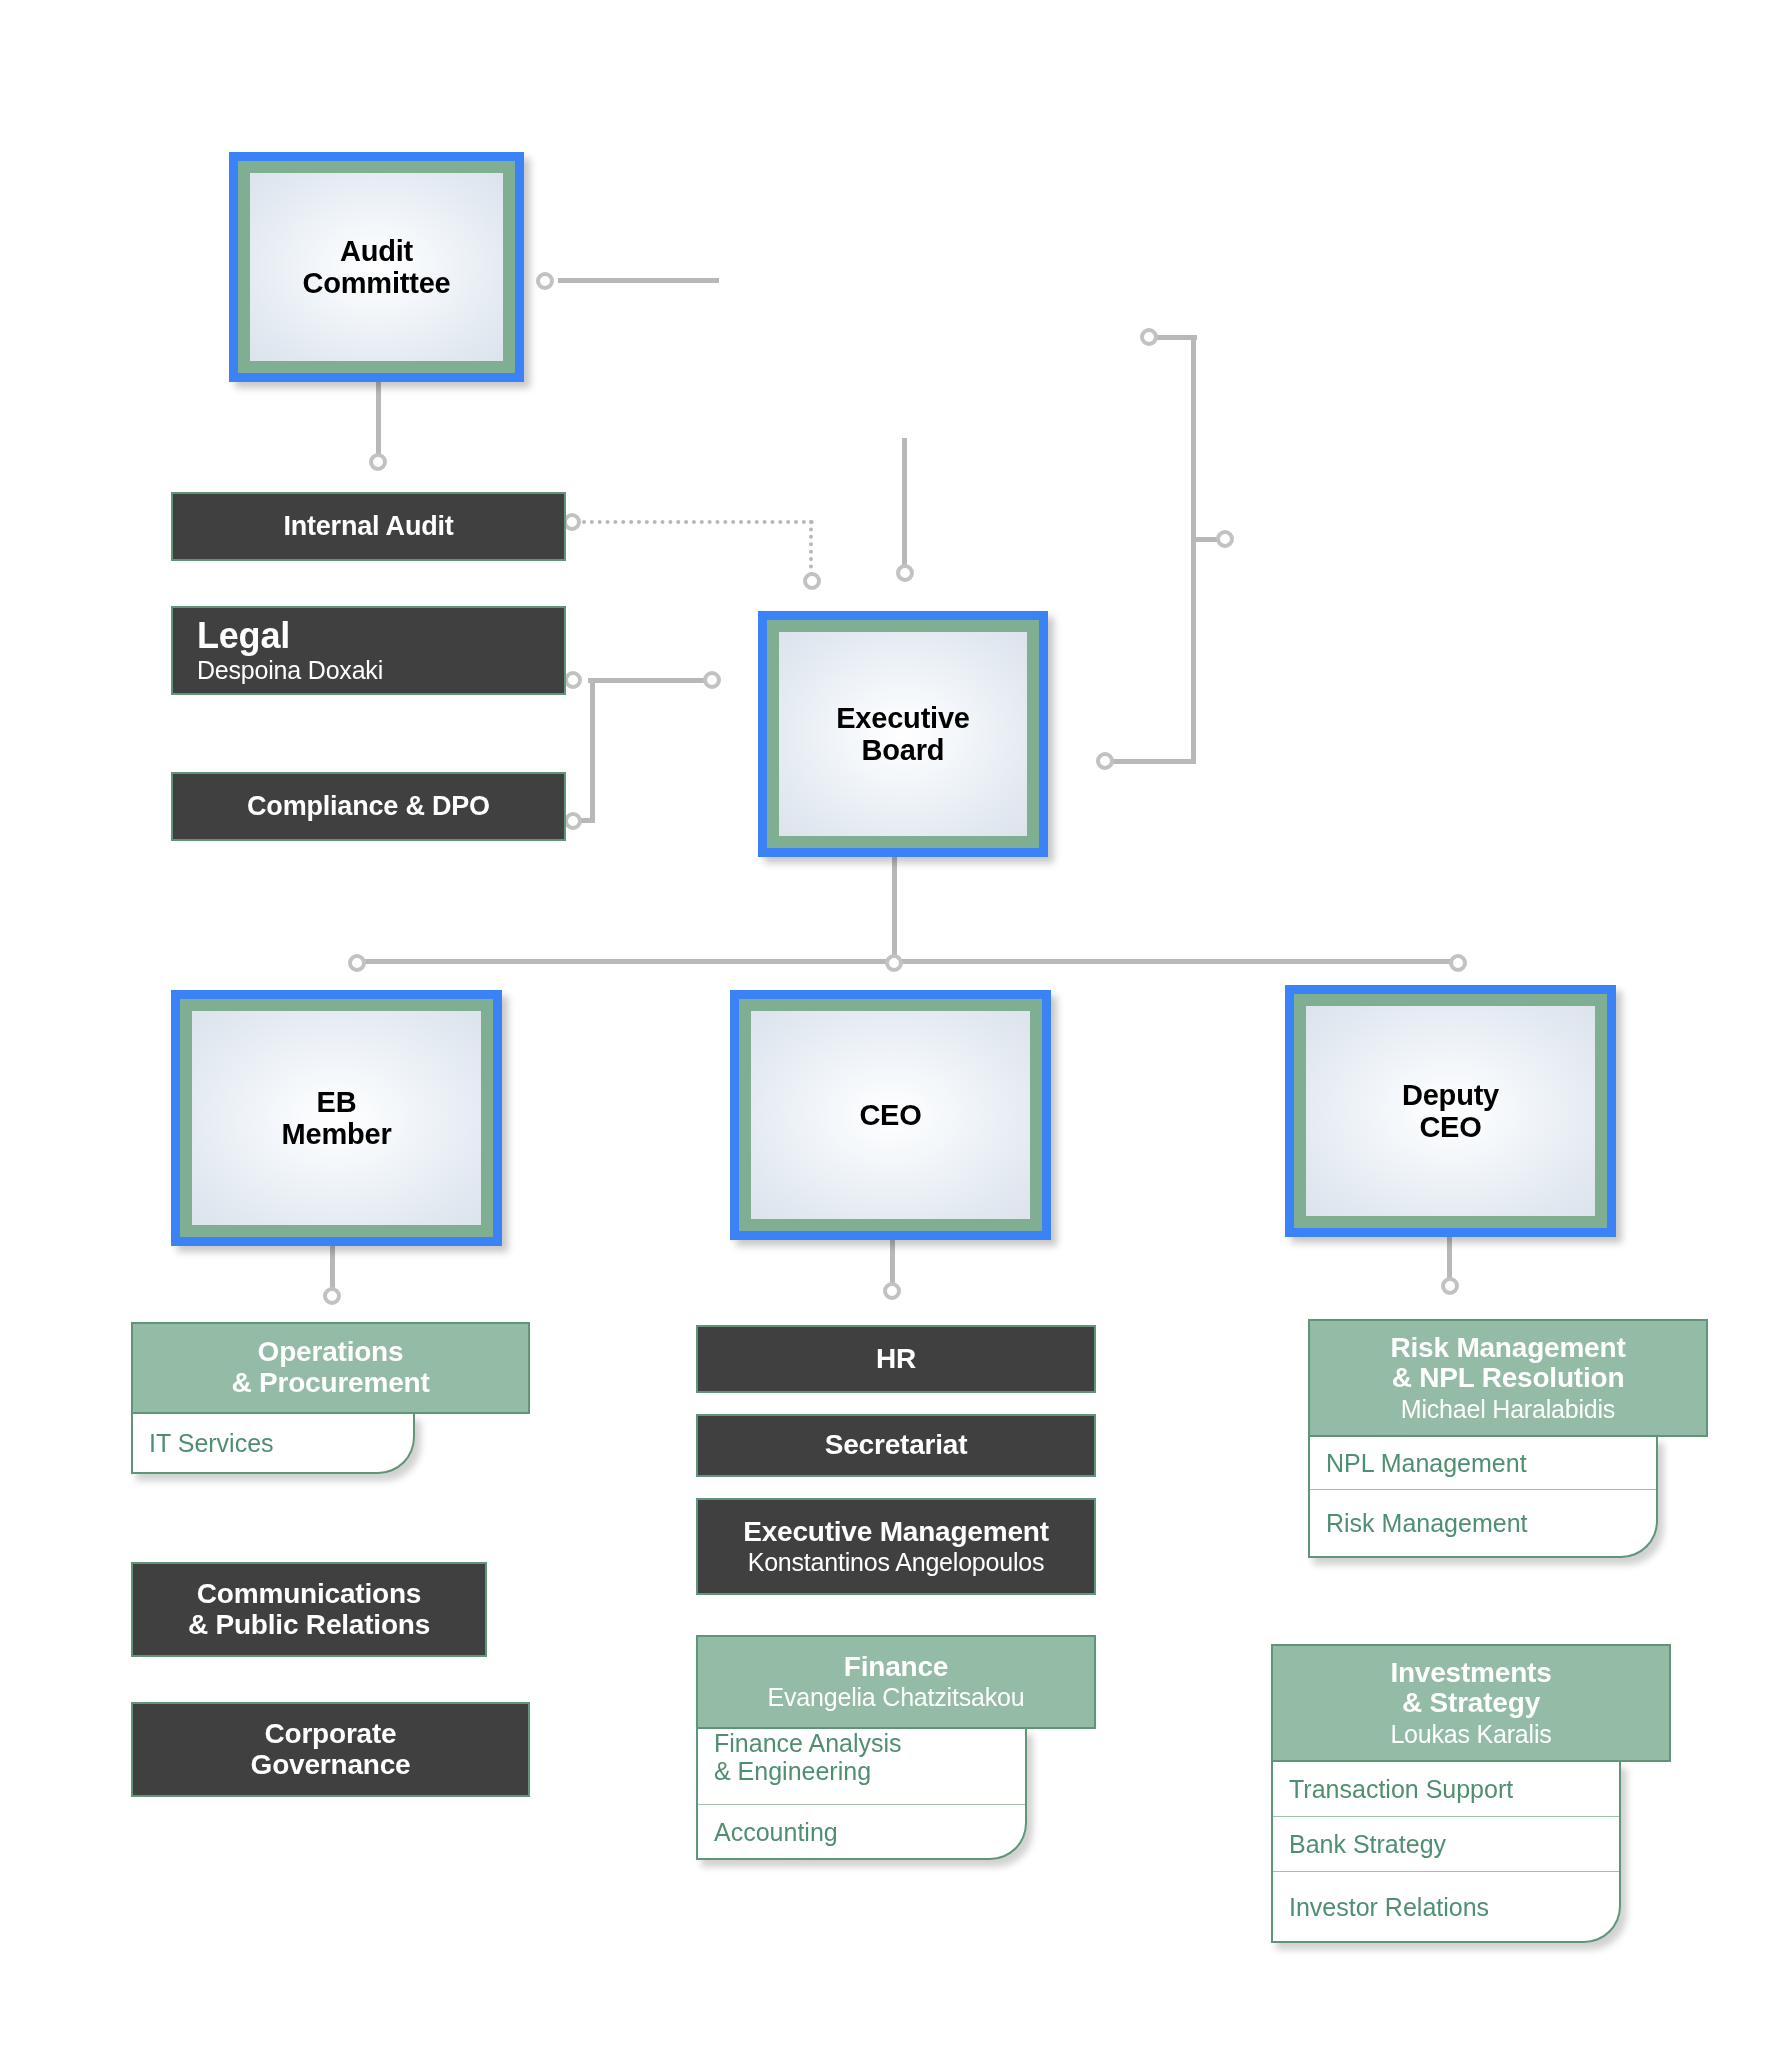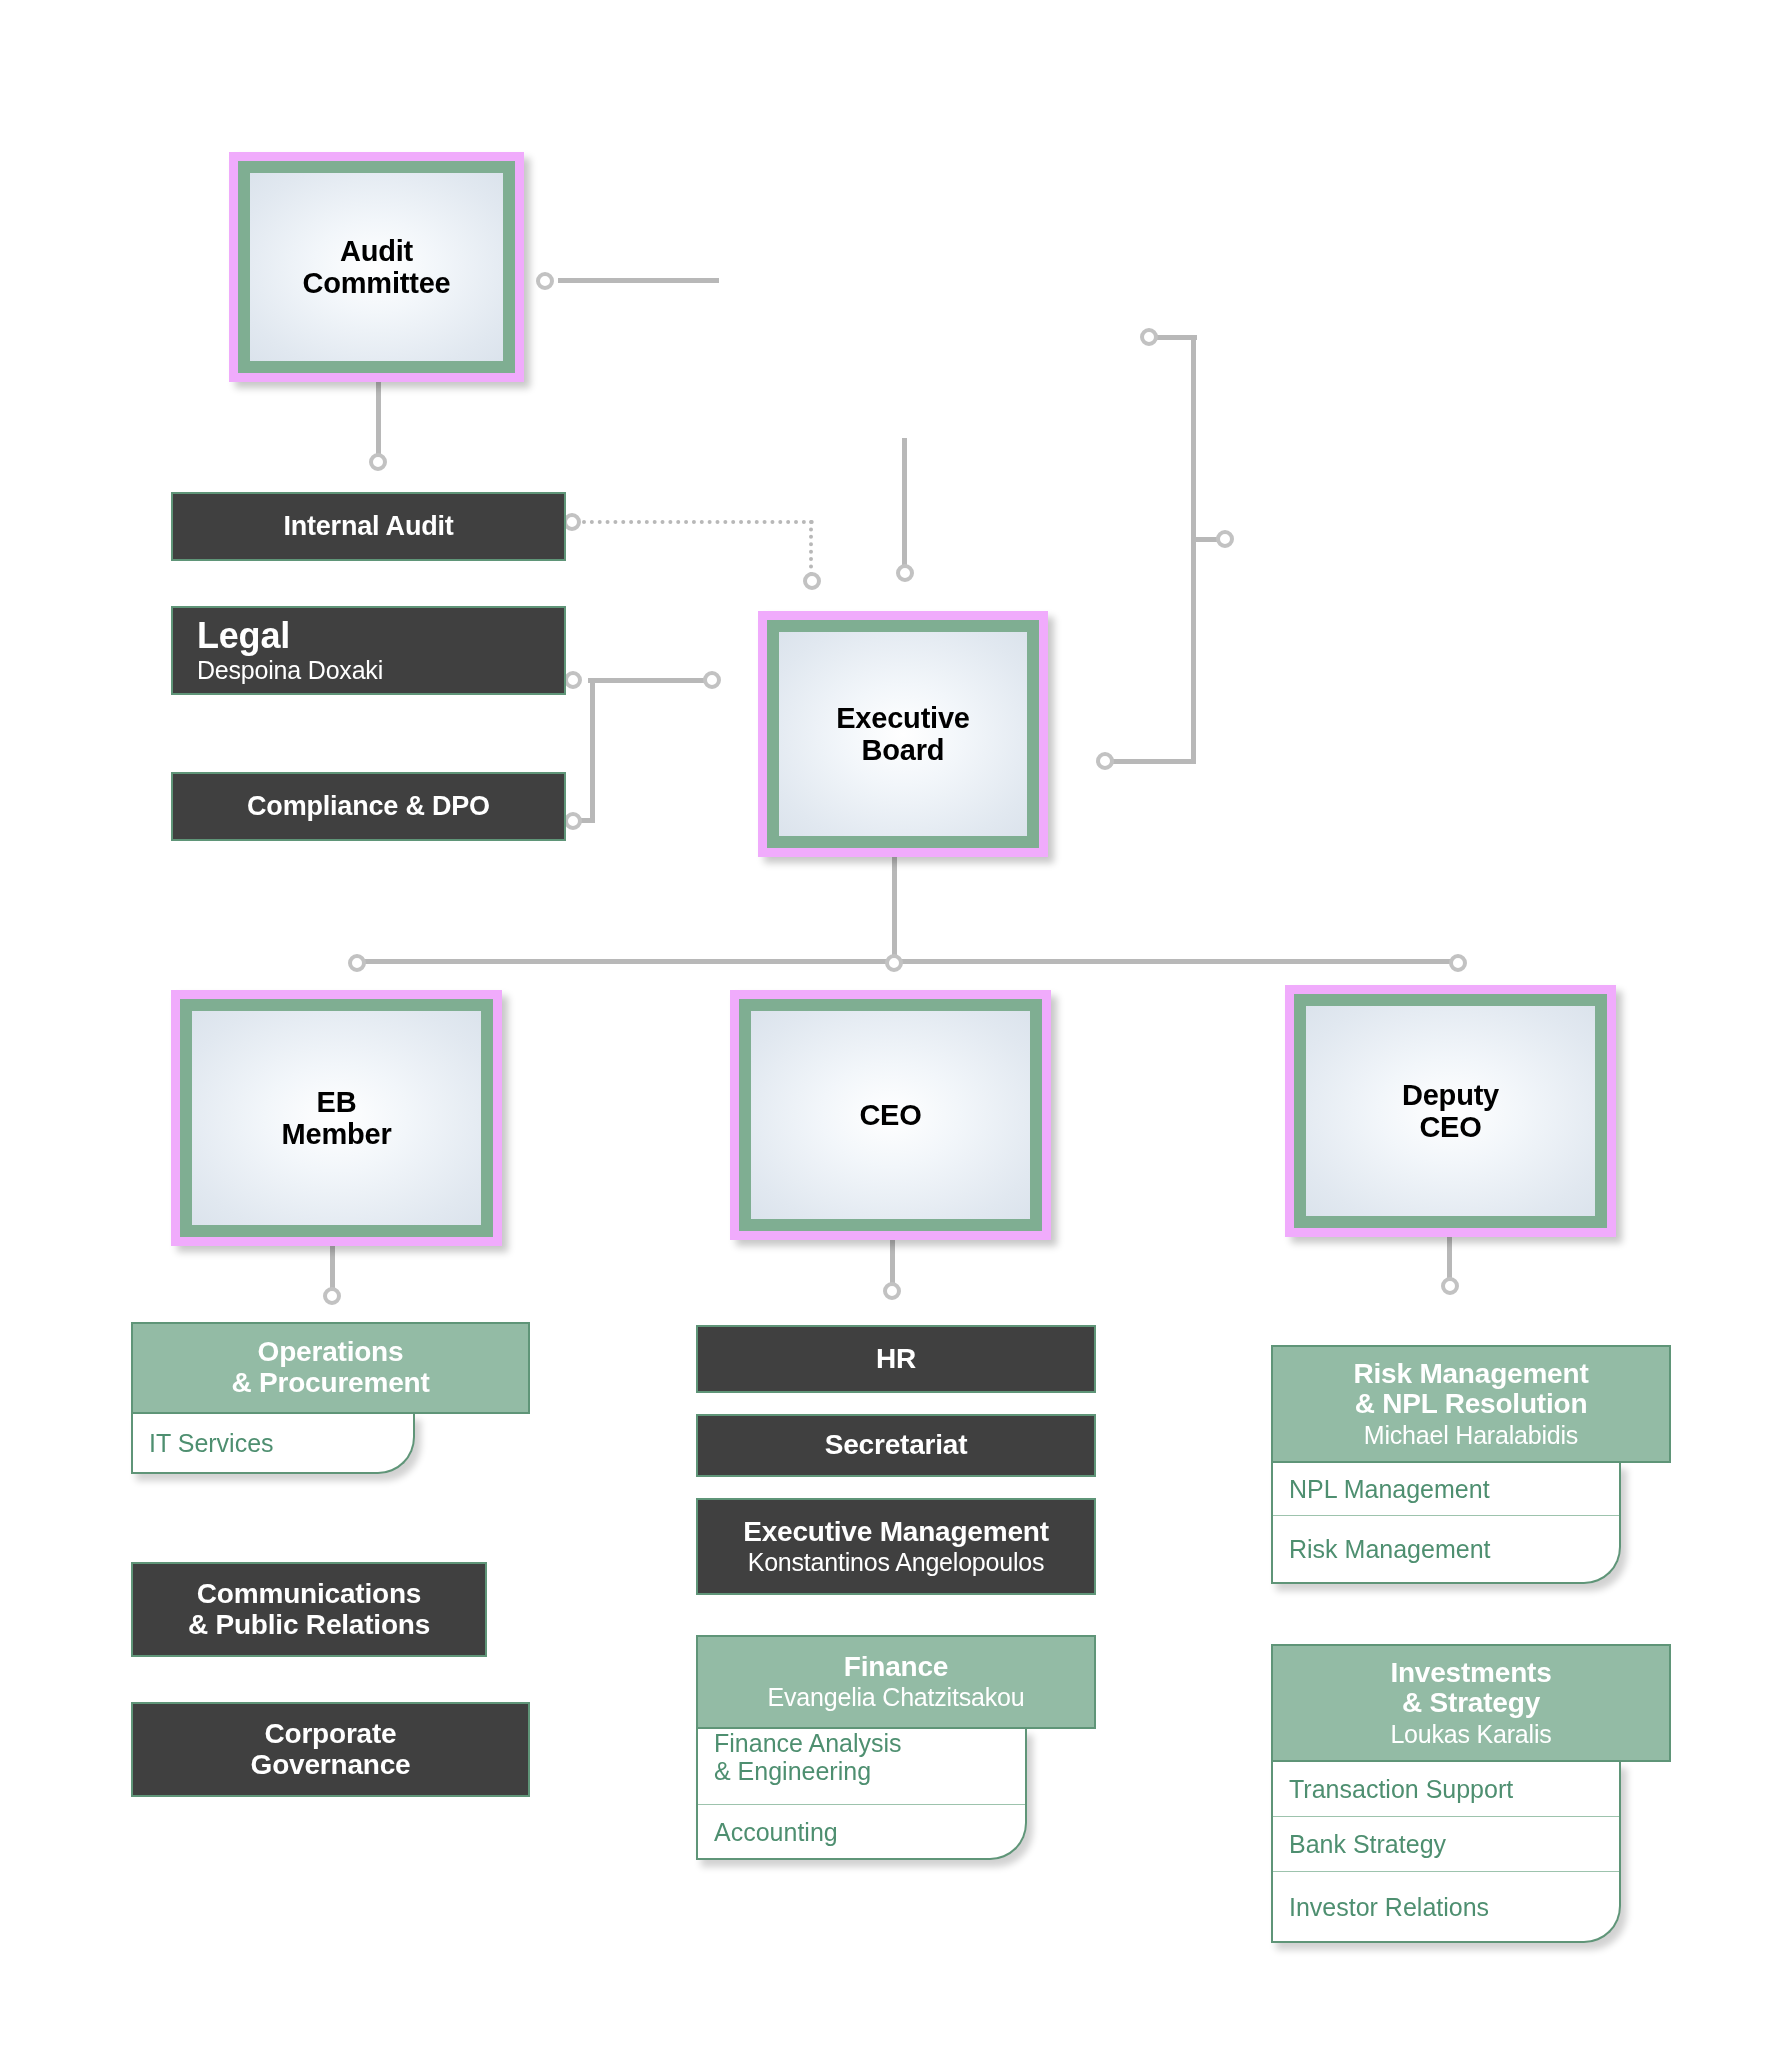--- a/index.html
+++ b/index.html
@@ -15,21 +15,21 @@
     position: relative;
     width: 1790px;
     height: 2064px;
     background: #ffffff;
     overflow: hidden;
   }
 
   
   .frame {
     position: absolute;
-    background: #f0abfc;
+    background: #3b82f6;
     padding: 9px;
     box-shadow: 5.6px 6.4px 7.3px rgba(0,0,0,0.22);
     box-sizing: border-box;
   }
   .frame > .frame-green {
     width: 100%;
     height: 100%;
     background: #7fae92;
     padding: 12px;
     box-sizing: border-box;
@@ -314,21 +314,21 @@
       <div class="g-sub" style="height:76px; font-size:25px; display:block; padding-top:0;">
         <div>Finance Analysis</div>
         <div>&amp; Engineering</div>
       </div>
       <div class="g-sub" style="height:53px; font-size:25px;">
         <span>Accounting</span>
       </div>
     </div>
   </div>
 
-  <div class="group" style="left:1271px; top:1319px; width:400px;margin-top:26px;">
+  <div class="group" style="left:1308px; top:1319px; width:400px;">
     <div class="g-head" style="height:118px;">
       <div class="u-title" style="font-size:28px;">Risk Management</div>
       <div class="u-title" style="font-size:28px;">&amp; NPL Resolution</div>
       <div class="u-person" style="font-size:25px;">Michael Haralabidis</div>
     </div>
     <div class="g-subs" style="width:350px;">
       <div class="g-sub" style="height:53px; font-size:25px;">
         <span>NPL Management</span>
       </div>
       <div class="g-sub" style="height:66px; font-size:25px;">

